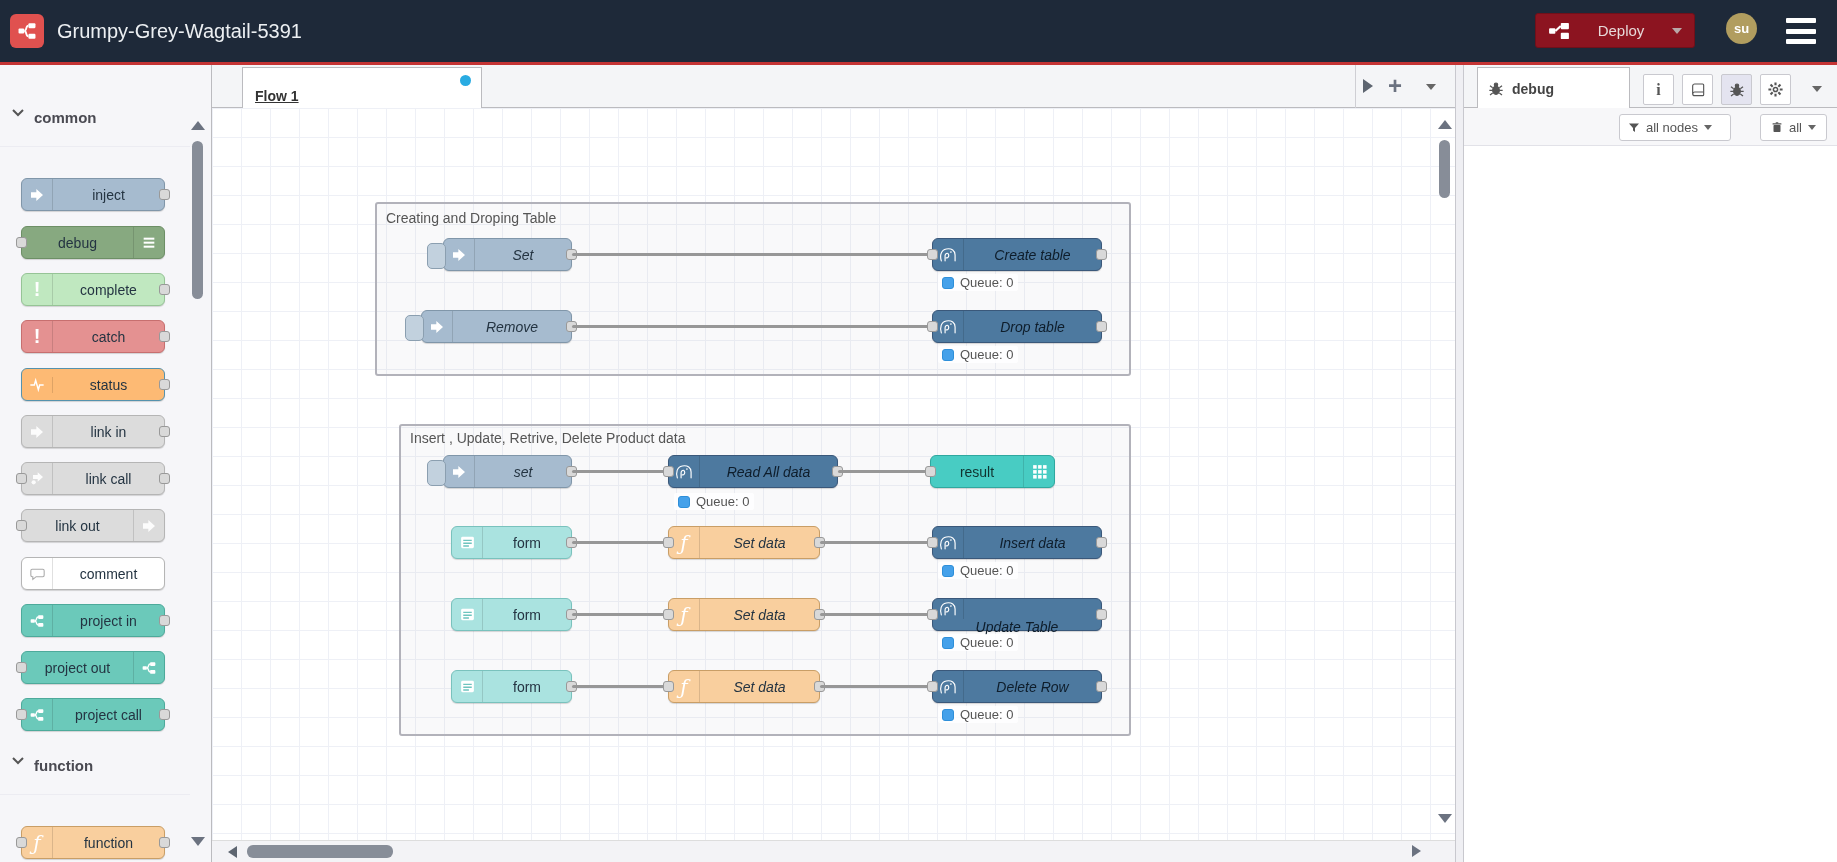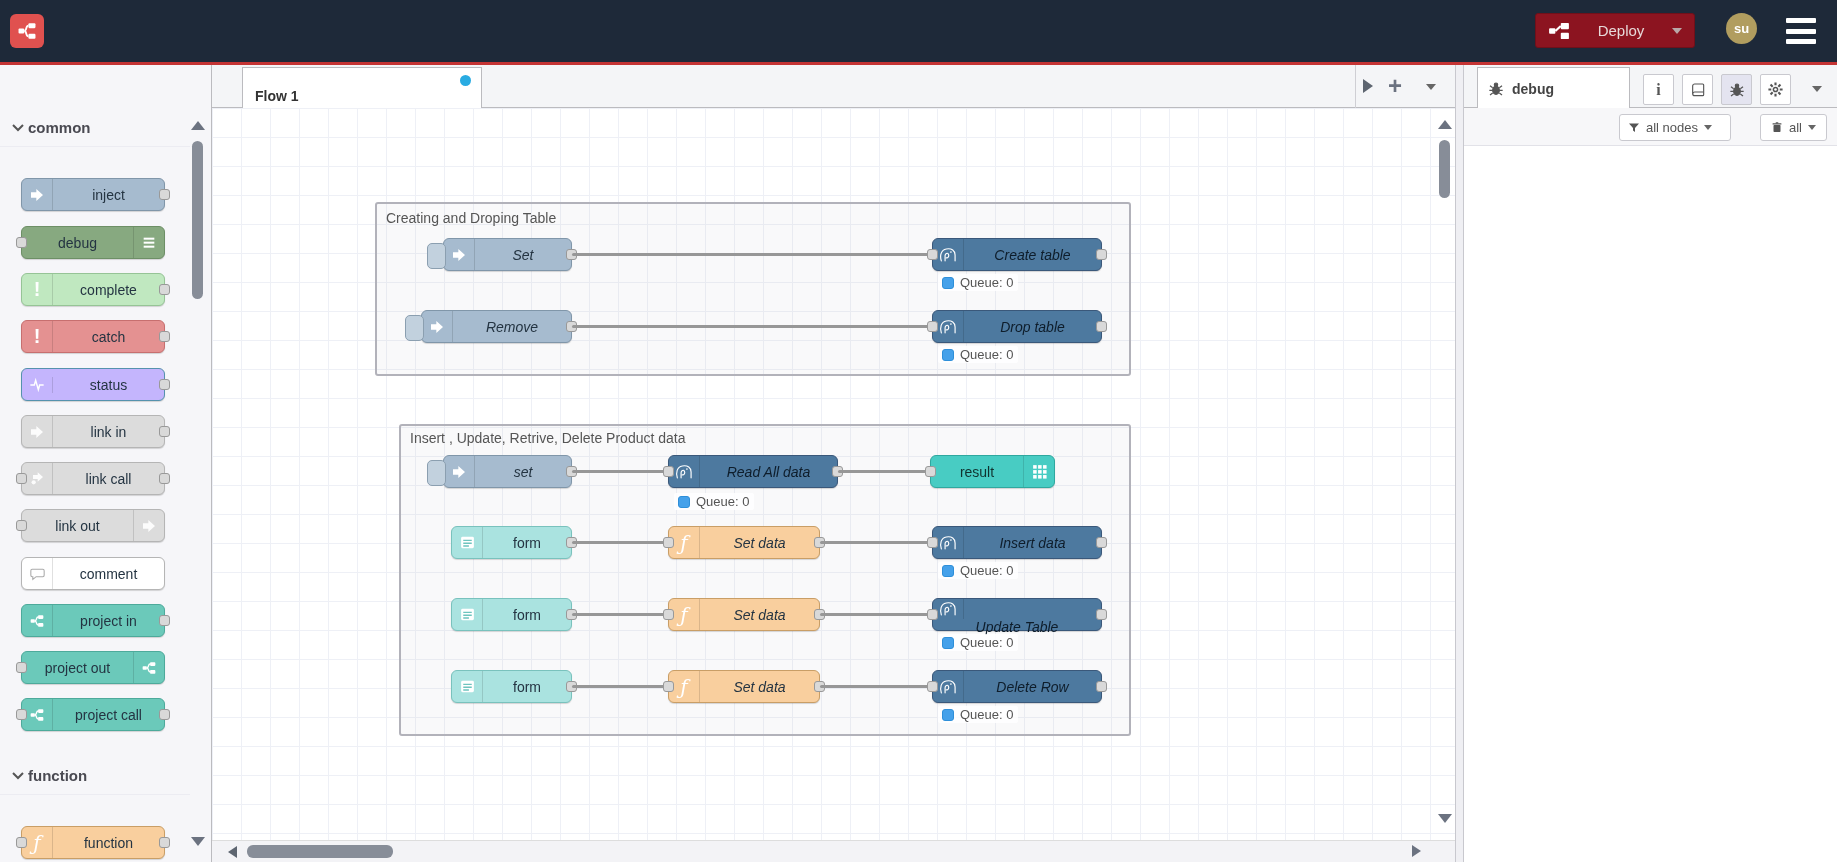--- a/index.html
+++ b/index.html
@@ -19,49 +19,49 @@
 
   .caret{width:0;height:0;border-left:5px solid transparent;border-right:5px solid transparent;border-top:6px solid #b9a8a8;}
   .caret.grey{border-top-color:#666;}
   .caret.small{border-left-width:4px;border-right-width:4px;border-top-width:5px;}
 
   
   #palette{left:0;top:65px;width:212px;height:797px;background:#f6f6f9;border-right:1px solid #bbbbbf;}
   #palette-search{left:0;top:65px;width:212px;height:42px;background:#fff;border-bottom:1px solid #e2e2e8;border-right:1px solid #bbbbbf;display:flex;align-items:center;padding:0 8px;gap:6px;}
   #palette-search input{border:none;outline:none;flex:1;font-size:14px;color:#444;font-family:"Liberation Sans",sans-serif;background:transparent;}
   #palette-search input::placeholder{color:#a8a8ae;}
-  .cat-header{left:0;width:190px;height:38px;display:flex;align-items:center;gap:4px;padding:0 12px;font-size:15px;font-weight:bold;color:#4a4a52;border-bottom:1px solid #ececf2;cursor:pointer;}
+  .cat-header{left:0;width:190px;height:38px;display:flex;align-items:flex-start;gap:10px;padding:0 12px;font-size:15px;font-weight:bold;color:#4a4a52;border-bottom:1px solid #ececf2;cursor:pointer;}
 
   
   .fnode{position:absolute;height:33px;border-radius:6px;border:1px solid;display:flex;align-items:stretch;box-shadow:0 1px 1px rgba(0,0,0,.15);font-size:14px;color:#243442;cursor:pointer;background:#ccc;box-sizing:border-box;}
   .nicon{width:30px;flex:none;display:flex;align-items:center;justify-content:center;}
   .nicon.sepR{border-right:1px solid rgba(0,0,0,.12);}
   .nicon.sepL{border-left:1px solid rgba(0,0,0,.12);}
   .nlabel{flex:1;display:flex;align-items:center;justify-content:center;padding:0 6px;white-space:nowrap;}
   .italic .nlabel{font-style:italic;}
   .port{position:absolute;top:10px;width:11px;height:11px;background:#d9d9d9;border:1px solid #999;border-radius:3px;box-sizing:border-box;}
   .pin{left:-6px;} .pout{right:-6px;}
   .ibtn{position:absolute;left:-17px;top:4px;width:17px;height:24px;background:#c2d1de;border:1px solid #8b9fb0;border-radius:5px;cursor:pointer;}
 
   .n-inject{background:#a6bbcf;border-color:#8096a9;}
   .n-debug{background:#87a980;border-color:#6d8f66;}
   .n-complete{background:#c0e8c0;border-color:#96c496;}
   .n-catch{background:#e49191;border-color:#c76f6f;}
-  .n-status{background:#c4b5fd;border-color:#5592ad;align-items:center;}
+  .n-status{background:#fdba74;border-color:#5592ad;align-items:center;}
   .n-link{background:#dcdcdc;border-color:#b5b5b5;}
   .n-comment{background:#ffffff;border-color:#b5b5b5;}
   .n-project{background:#6bc9ba;border-color:#4daa9b;}
   .n-func{background:#f9cf9e;border-color:#c99e66;}
   .n-pg{background:#4d799f;border-color:#3a587a;color:#0e1d2b;}
   .n-form{background:#aae3e0;border-color:#79c2bd;}
   .n-table{background:#48ccc3;border-color:#2fa89f;color:#10332f;}
 
   
   #tabbar{left:212px;top:65px;width:1243px;height:43px;background:#f4f5f7;border-bottom:1px solid #bbbbbf;}
-  #flow-tab{left:242px;top:67px;width:240px;height:56px;background:#fff;border:1px solid #bbbbbf;border-bottom:none;display:flex;align-items:center;padding:0 12px;font-size:14px;color:#333;font-weight:bold;cursor:pointer;}
+  #flow-tab{left:242px;top:67px;width:240px;height:56px;background:#fff;border:1px solid #bbbbbf;border-bottom:none;display:flex;align-items:center;padding:0 12px;font-size:14px;color:#333;font-weight:bold;cursor:pointer;text-decoration:underline;}
   #flow-tab .dot{position:absolute;right:10px;top:7px;width:11px;height:11px;border-radius:50%;background:#29abe2;}
   #tab-sep{left:1355px;top:65px;width:1px;height:43px;background:#cfcfd4;}
   .tri-right{width:0;height:0;border-top:7px solid transparent;border-bottom:7px solid transparent;border-left:10px solid #5d6570;}
   .tri-left{width:0;height:0;border-top:6px solid transparent;border-bottom:6px solid transparent;border-right:9px solid #5d6570;}
   .tri-up{width:0;height:0;border-left:7px solid transparent;border-right:7px solid transparent;border-bottom:9px solid #6b7280;}
   .tri-down{width:0;height:0;border-left:7px solid transparent;border-right:7px solid transparent;border-top:9px solid #6b7280;}
   #canvas{left:212px;top:108px;width:1243px;height:732px;background:
      linear-gradient(#eef0f6 1px,transparent 1px),
      linear-gradient(90deg,#eef0f6 1px,transparent 1px);
      background-size:29px 29px;background-color:#fff;}
@@ -94,20 +94,21 @@
 
   <div id="header" class="abs">
     <div id="logo" class="abs">
       <svg width="24" height="24" viewBox="0 0 34 34">
         <rect x="19" y="6" width="10" height="7" rx="1.5" fill="#fff"></rect>
         <rect x="19" y="21" width="10" height="7" rx="1.5" fill="#fff"></rect>
         <rect x="5" y="13.5" width="8" height="7" rx="1.5" fill="#fff"></rect>
         <path d="M13 17 C 17 17 15 9.5 19 9.5 M13 17 C 17 17 15 24.5 19 24.5" stroke="#fff" stroke-width="2.6" fill="none"></path>
       </svg>
     </div>
+    <div id="app-title" class="abs">Grumpy-Grey-Wagtail-5391</div>
     <div id="deploy-btn" class="abs">
       <svg width="22" height="18" viewBox="0 0 24 20">
         <rect x="1" y="7" width="7" height="6" rx="1" fill="#fff"></rect>
         <rect x="14" y="1" width="9" height="7" rx="1" fill="#fff"></rect>
         <rect x="14" y="12" width="9" height="7" rx="1" fill="#fff"></rect>
         <path d="M8 10 L14 4.5" stroke="#fff" stroke-width="2.4"></path>
       </svg>
       <span class="lbl">Deploy</span>
       <span class="caret"></span>
     </div>

